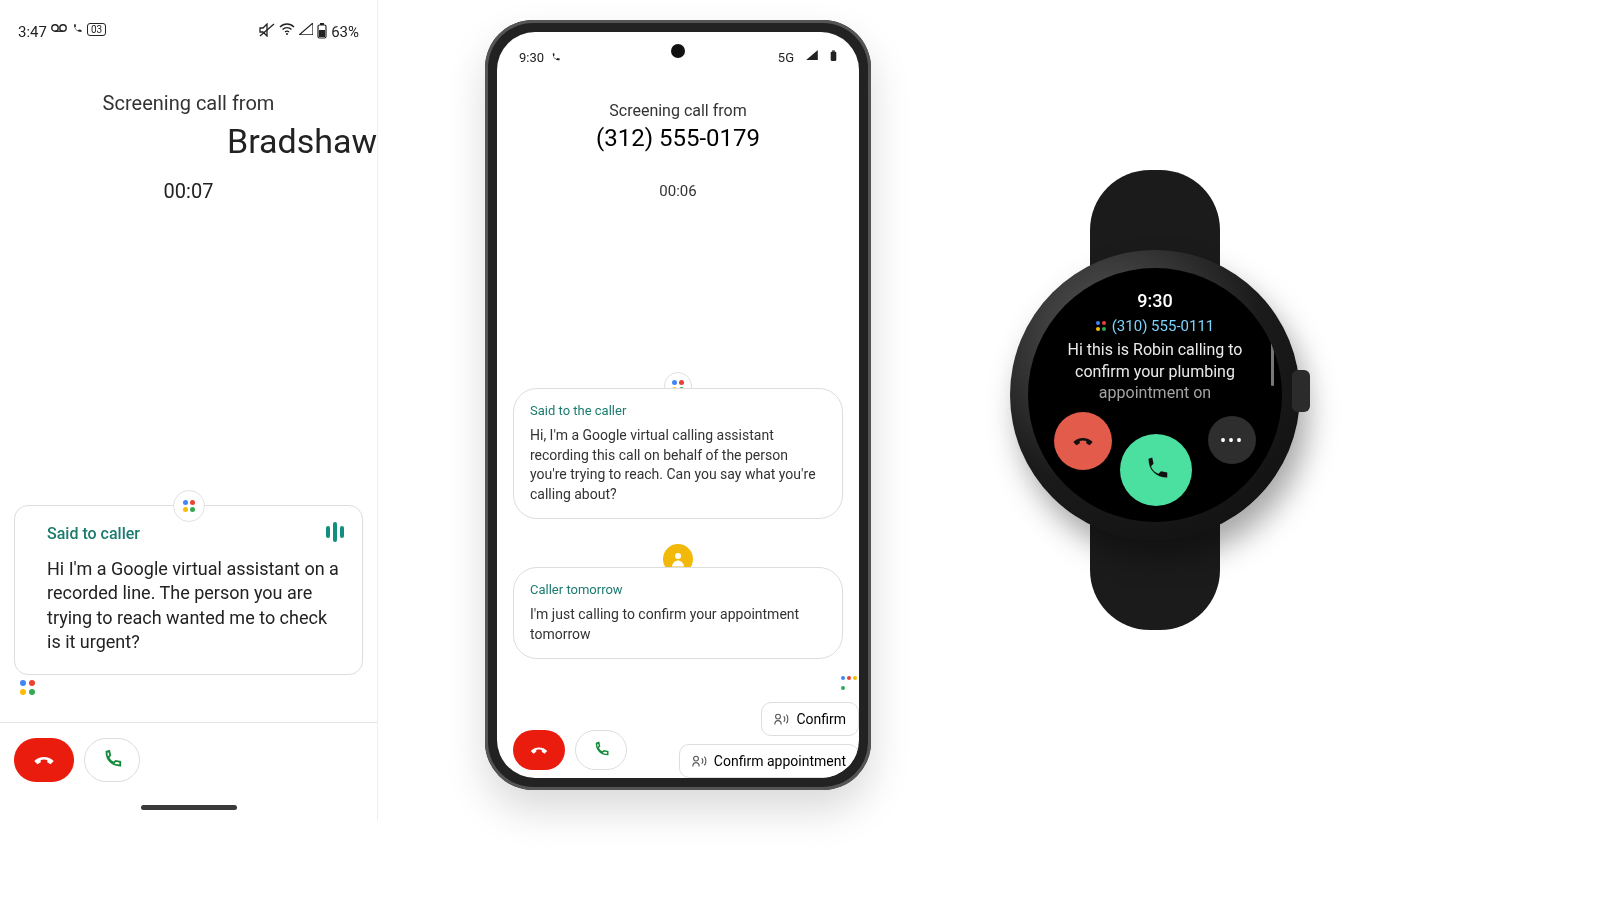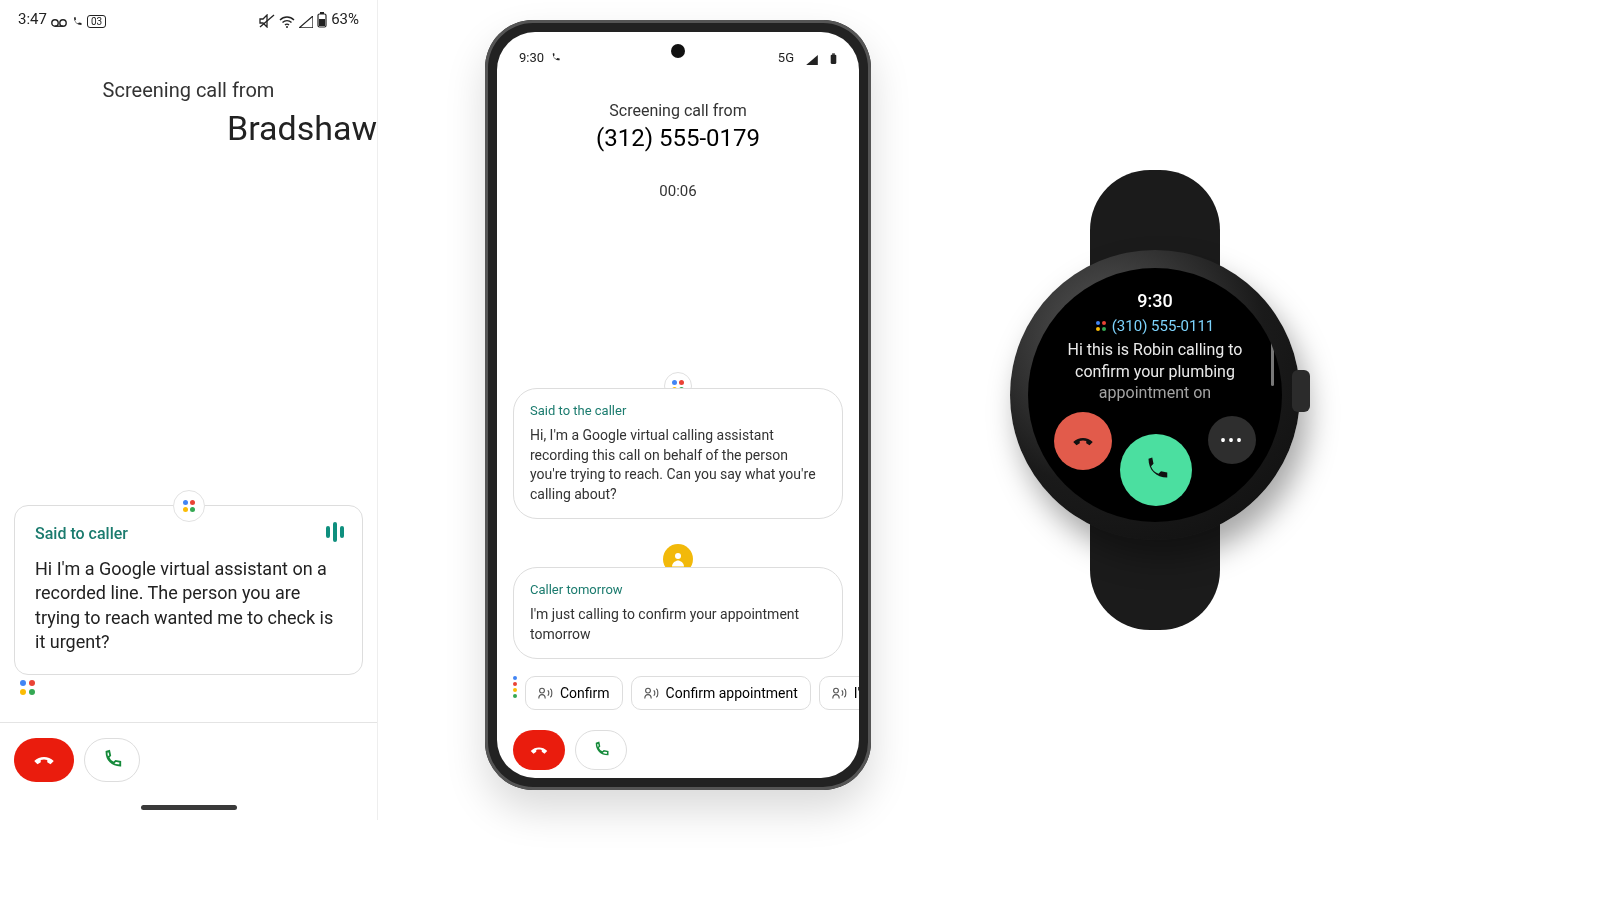--- a/index.html
+++ b/index.html
@@ -17,29 +17,29 @@
     position: absolute;
     left: 0; top: 0;
     width: 378px; height: 820px;
     background: #fff;
     border-right: 1px solid #eee;
   }
   .status-bar {
     display: flex; justify-content: space-between; align-items: center;
     font-size: 15px; padding: 10px 18px 0 18px; color: #222;
   }
-  .status-icons { display: flex; gap: 4px; align-items: flex-end; }
+  .status-icons { display: flex; gap: 4px; align-items: flex-start; margin-top: 13px; }
   .left .title { text-align: center; margin-top: 50px; font-size: 20px; color: #333; }
   .left .caller { text-align: right; font-size: 34px; margin-top: 6px; color: #222; }
   .left .timer { text-align: center; font-size: 20px; margin-top: 18px; color: #222; }
 
   .left .card {
     position: absolute; left: 14px; right: 14px; top: 505px;
     border: 1px solid #ddd; border-radius: 14px; background: #fff;
-    padding: 18px 20px 20px 20px;
+    padding: 18px 20px 20px 32px;
   }
   .left .card .label { color: #1b7b6e; font-size: 16px; font-weight: 500; }
   .left .card .body { font-size: 18px; line-height: 1.35; margin-top: 14px; color: #222; }
   .left .assist-badge {
     position: absolute; left: 50%; top: -16px; transform: translateX(-50%);
     width: 32px; height: 32px; border-radius: 50%; background: #fff;
     border: 1px solid #e2e2e2; display: flex; align-items: center; justify-content: center;
   }
   .left .wave {
     position: absolute; right: 18px; top: 16px; display: flex; gap: 3px; align-items: center;
@@ -106,22 +106,23 @@
   .center .card2.b { top:535px; }
   .center .card2 .lbl { font-size:13px; color:#1b7b6e; }
   .center .card2 .bd { font-size:14px; line-height:1.4; margin-top:8px; color:#333; }
   .center .caller-badge {
     position:absolute; left:50%; top:512px; transform:translateX(-50%);
     width:30px; height:30px; border-radius:50%; background:#f2b90a;
     display:flex; align-items:center; justify-content:center;
   }
 
   .center .chips {
-    position:absolute; left:16px; right:0; top:644px; display:flex; gap:8px; align-items:flex-start;
+    position:absolute; left:16px; right:0; top:644px; display:flex; gap:8px; align-items:flex-end;
     overflow:hidden;
+    flex-direction:column;
   }
   .center .chips .logo { width:18px; height:18px; display:flex; flex-wrap:wrap; gap:2px; }
   .center .chips .logo span{ width:4px;height:4px;border-radius:50%; }
   .chip {
     display:flex; align-items:center; gap:6px;
     border:1px solid #ddd; border-radius:10px; padding:8px 12px; font-size:14px; white-space:nowrap;
     background:#fff;
   }
 
   .center .cactions { position:absolute; left:16px; top:698px; display:flex; gap:10px; }
@@ -215,20 +216,21 @@
             <rect x="3" y="0" width="4" height="2" fill="#222"></rect>
             <rect x="2" y="7" width="6" height="7" fill="#222"></rect>
           </svg>
       </span>
       <span>63%</span>
     </div>
   </div>
 
   <div class="title">Screening call from</div>
   <div class="caller">Bradshaw</div>
+  <div class="timer">00:07</div>
 
   <div class="card">
     <div class="assist-badge">
       <div class="gdots">
           <span class="gb"></span>
           <span class="gr"></span>
           <span class="gy"></span>
           <span class="gg"></span>
         </div>
     </div>
@@ -271,21 +273,21 @@
     <div class="camera"></div>
     <div class="sb">
       <div style="display:flex;gap:6px;align-items:center">
         <span>9:30</span>
         <span>
           <svg width="11" height="11" viewBox="0 0 24 24">
               <path d="M6 3c0 9 6 15 15 15l0-4-5-1-2 2c-3-1-5-3-6-6l2-2-1-5z" fill="#222"></path>
             </svg>
         </span>
       </div>
-      <div style="display:flex;gap:12px;align-items:flex-end">
+      <div style="display:flex;gap:12px;align-items:flex-start">
         <span>5G</span>
         <span>
             <svg width="12" height="10" viewBox="0 0 14 12">
               <path d="M0 12L14 12 14 0z" fill="#222"></path>
             </svg>
           </span>
         <span>
             <svg width="7" height="12" viewBox="0 0 10 16">
               <rect x="1" y="2" width="8" height="13" rx="1.5" fill="#222"></rect>
               <rect x="3" y="0" width="4" height="2" fill="#222"></rect>

